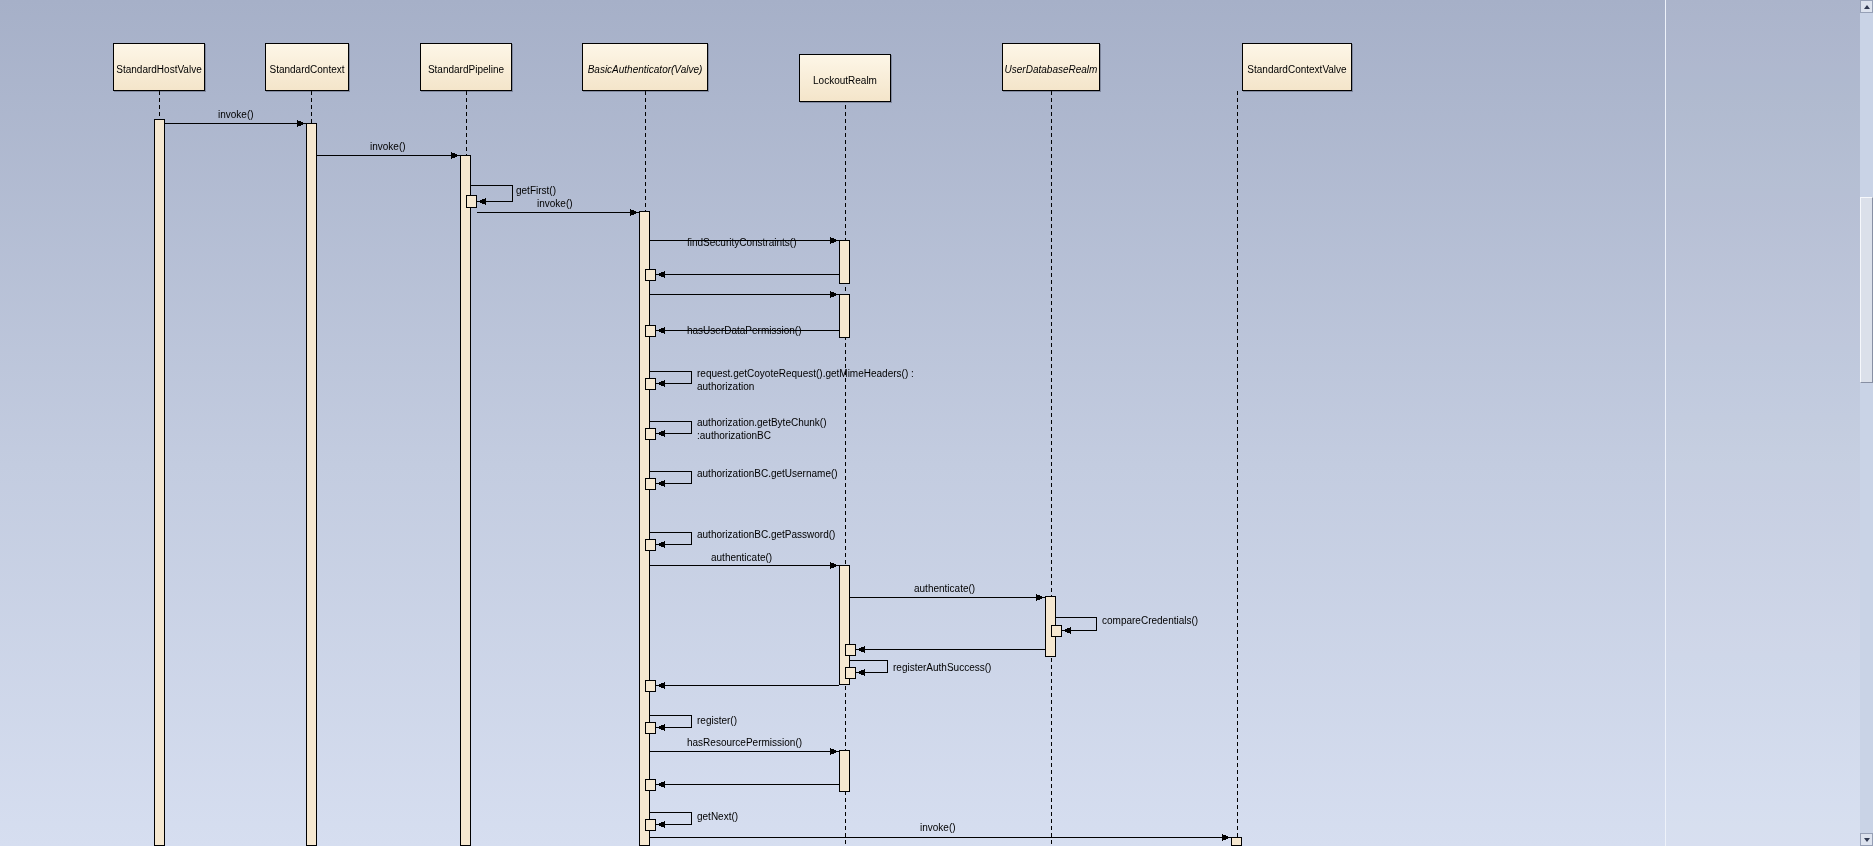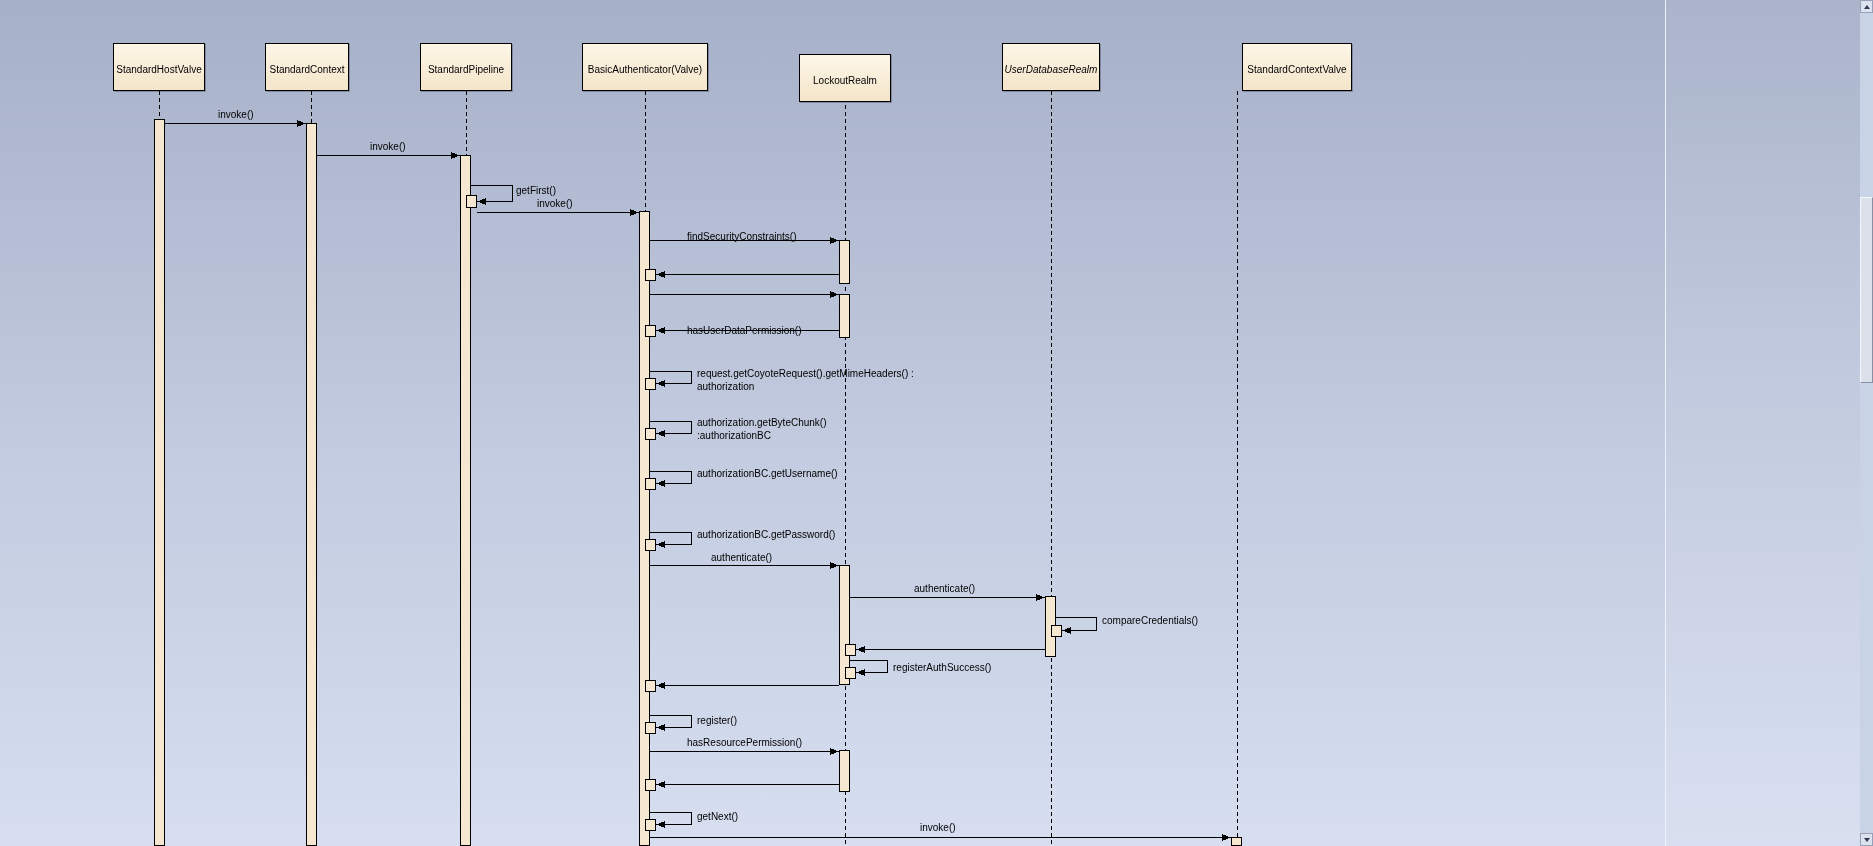--- a/index.html
+++ b/index.html
@@ -97,21 +97,21 @@
       <polyline points="650,812.5 691.5,812.5 691.5,824.5 656,824.5" fill="none" stroke="#000000" stroke-width="1"></polyline>
       <polygon points="656,824.5 665,821 665,828" fill="#000000"></polygon>
       <line x1="650" y1="837.5" x2="1231" y2="837.5" stroke="#000000" stroke-width="1"></line>
       <polygon points="1231,837.5 1222,834 1222,841" fill="#000000"></polygon>
     </svg>
   <div id="nodes">
       <div class="mlabel" style="left: 218px; top: 108px;">invoke()</div>
       <div class="mlabel" style="left: 370px; top: 140px;">invoke()</div>
       <div class="mlabel" style="left: 516px; top: 184px;">getFirst()</div>
       <div class="mlabel" style="left: 537px; top: 197px;">invoke()</div>
-      <div class="mlabel" style="left: 687px; top: 230px;">findSecurityConstraints()</div>
+      <div class="mlabel" style="left: 687px; top: 236px;">findSecurityConstraints()</div>
       <div class="mlabel" style="left: 687px; top: 280px; margin-top: 44px;">hasUserDataPermission()</div>
       <div class="mlabel" style="left: 697px; top: 367px;">request.getCoyoteRequest().getMimeHeaders() :
 authorization</div>
       <div class="mlabel" style="left: 697px; top: 416px;">authorization.getByteChunk()
 :authorizationBC</div>
       <div class="mlabel" style="left: 697px; top: 467px;">authorizationBC.getUsername()</div>
       <div class="mlabel" style="left: 697px; top: 528px;">authorizationBC.getPassword()</div>
       <div class="mlabel" style="left: 711px; top: 551px;">authenticate()</div>
       <div class="mlabel" style="left: 914px; top: 582px;">authenticate()</div>
       <div class="mlabel" style="left: 1102px; top: 614px;">compareCredentials()</div>
@@ -140,21 +140,21 @@
       <div class="act" style="left: 645px; top: 428px; height: 12px;"></div>
       <div class="act" style="left: 645px; top: 478px; height: 12px;"></div>
       <div class="act" style="left: 645px; top: 539px; height: 12px;"></div>
       <div class="act" style="left: 645px; top: 680px; height: 12px;"></div>
       <div class="act" style="left: 645px; top: 722px; height: 12px;"></div>
       <div class="act" style="left: 645px; top: 779px; height: 12px;"></div>
       <div class="act" style="left: 645px; top: 819px; height: 12px;"></div>
       <div class="head" style="left: 113px; top: 43px; width: 92px;">StandardHostValve</div>
       <div class="head" style="left: 265px; top: 43px; width: 84px;">StandardContext</div>
       <div class="head" style="left: 420px; top: 43px; width: 92px;">StandardPipeline</div>
-      <div class="head" style="left: 582px; top: 43px; width: 126px;">BasicAuthenticator(Valve)</div>
+      <div class="head" style="left: 582px; top: 43px; width: 126px; font-style: italic;">BasicAuthenticator(Valve)</div>
       <div class="head" style="left: 799px; top: 54px; width: 92px;">LockoutRealm</div>
       <div class="head" style="left: 1002px; top: 43px; width: 98px; font-style: italic;">UserDatabaseRealm</div>
       <div class="head" style="left: 1242px; top: 43px; width: 110px;">StandardContextValve</div>
     </div>
   <div id="rshade"></div>
   <div id="divider" style="left: 1665px;"></div>
   <div id="vscroll">
     <div class="sbtn" id="sb-up">
       <span class="tri up"></span>
     </div>

